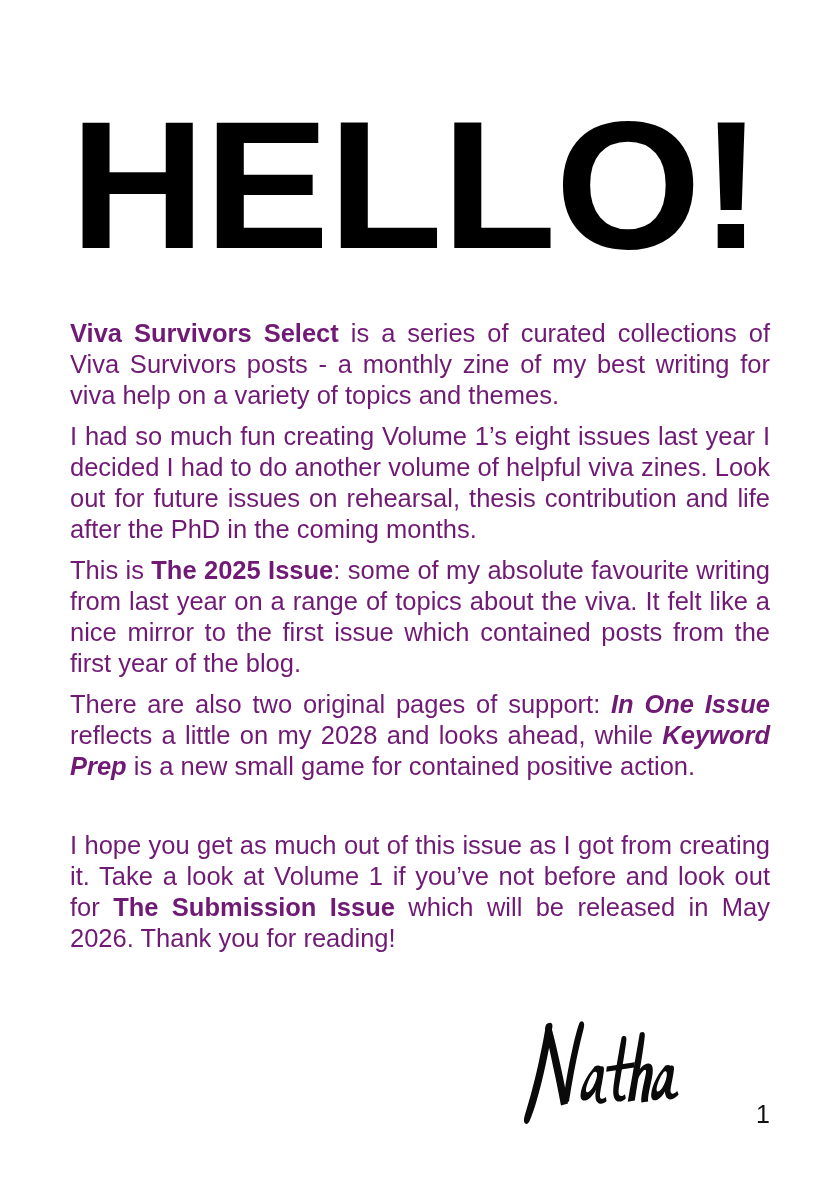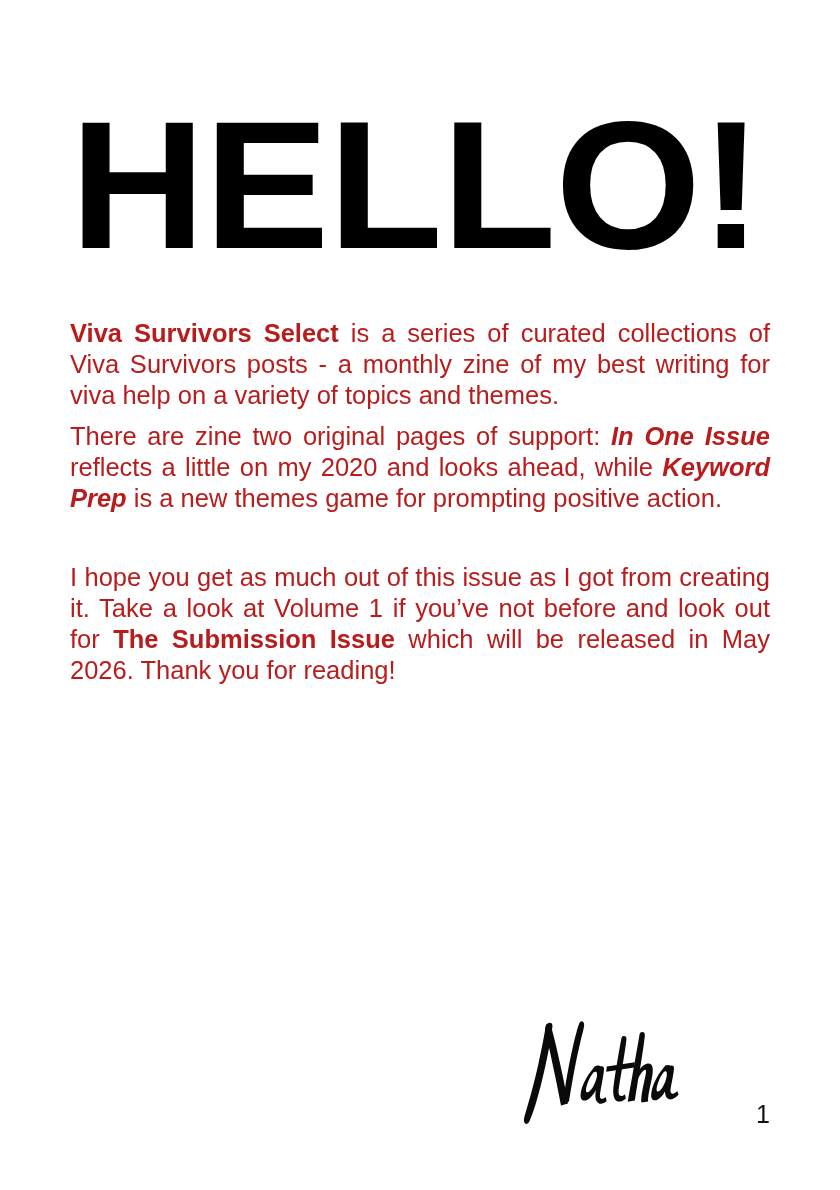--- a/index.html
+++ b/index.html
@@ -51,21 +51,21 @@
     left: 70px;
     top: 318px;
     width: 700px;
   }
   .para {
     margin: 0 0 10px 0;
     font-size: 25.5px;
     line-height: 31px;
     text-align: justify;
     text-justify: inter-word;
-    color: #b91c1c;
+    color: #701a75;
     hyphens: none;
   }
   .para:last-child { margin-bottom: 0; margin-top: 48px; }
   .para b, .para strong {
     font-weight: 700;
   }
   .para .bi {
     font-weight: 700;
     font-style: italic;
   }
@@ -101,21 +101,23 @@
 <body>
 
 <div class="page">
 
   <div class="masthead">
     <h1 class="masthead-title">HELLO!</h1>
   </div>
 
   <div class="body-copy" id="body-copy">
       <p class="para"><b>Viva Survivors Select</b><span> is a series of curated collections of Viva Survivors posts - a monthly zine of my best writing for viva help on a variety of topics and themes.</span></p>
-      <p class="para"><span>There are zine two original pages of support: </span><span class="bi">In One Issue</span><span> reflects a little on my 2020 and looks ahead, while </span><span class="bi">Keyword Prep</span><span> is a new themes game for prompting positive action.</span></p>
+      <p class="para"><span>I had so much fun creating Volume 1’s eight issues last year I decided I had to do another volume of helpful viva zines. Look out for future issues on rehearsal, thesis contribution and life after the PhD in the coming months.</span></p>
+      <p class="para"><span>This is </span><b>The 2025 Issue</b><span>: some of my absolute favourite writing from last year on a range of topics about the viva. It felt like a nice mirror to the first issue which contained posts from the first year of the blog.</span></p>
+      <p class="para"><span>There are also two original pages of support: </span><span class="bi">In One Issue</span><span> reflects a little on my 2028 and looks ahead, while </span><span class="bi">Keyword Prep</span><span> is a new small game for contained positive action.</span></p>
       <p class="para"><span>I hope you get as much out of this issue as I got from creating it. Take a look at Volume 1 if you’ve not before and look out for </span><b>The Submission Issue</b><span> which will be released in May 2026. Thank you for reading!</span></p>
     </div>
 
   <div class="signature" title="Nathan">
     <svg viewBox="0 0 180 130" xmlns="http://www.w3.org/2000/svg">
       <g fill="#0a0a0a">
 
         <path d="M41.5 15.5 C 44.5 14.0, 46.8 15.0, 46.4 18.4
                  C 45.1 31.0, 41.0 52.0, 36.0 72.5
                  C 31.5 91.0, 27.0 105.5, 23.6 113.0

